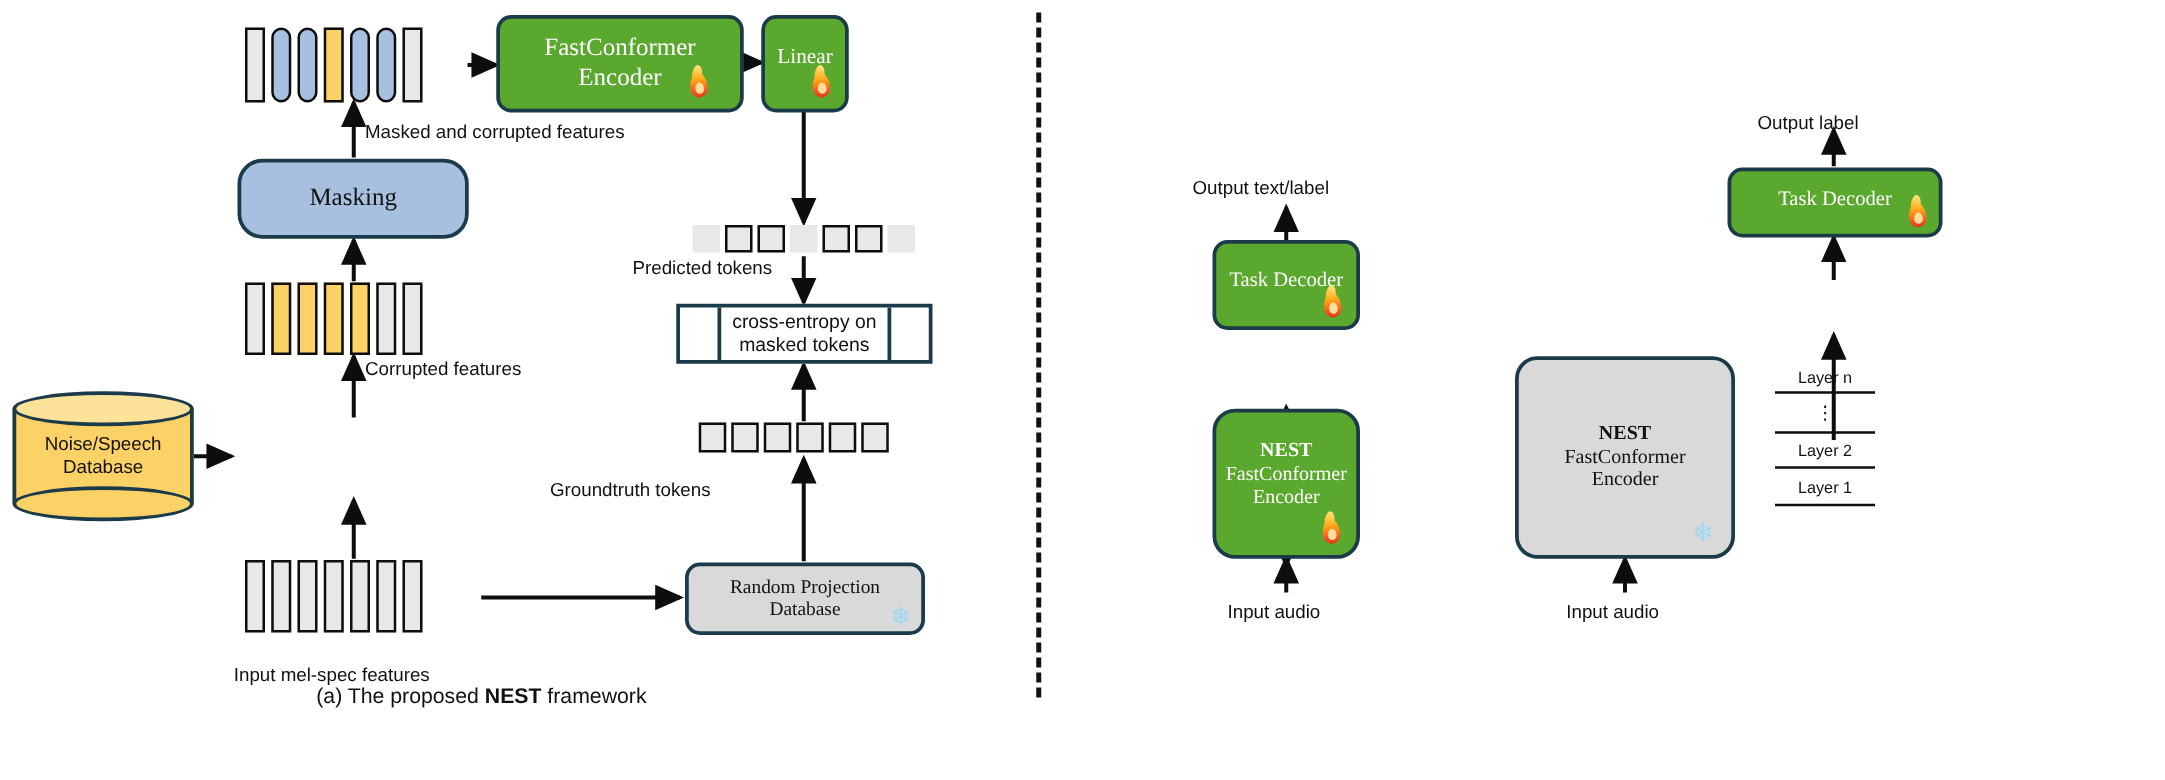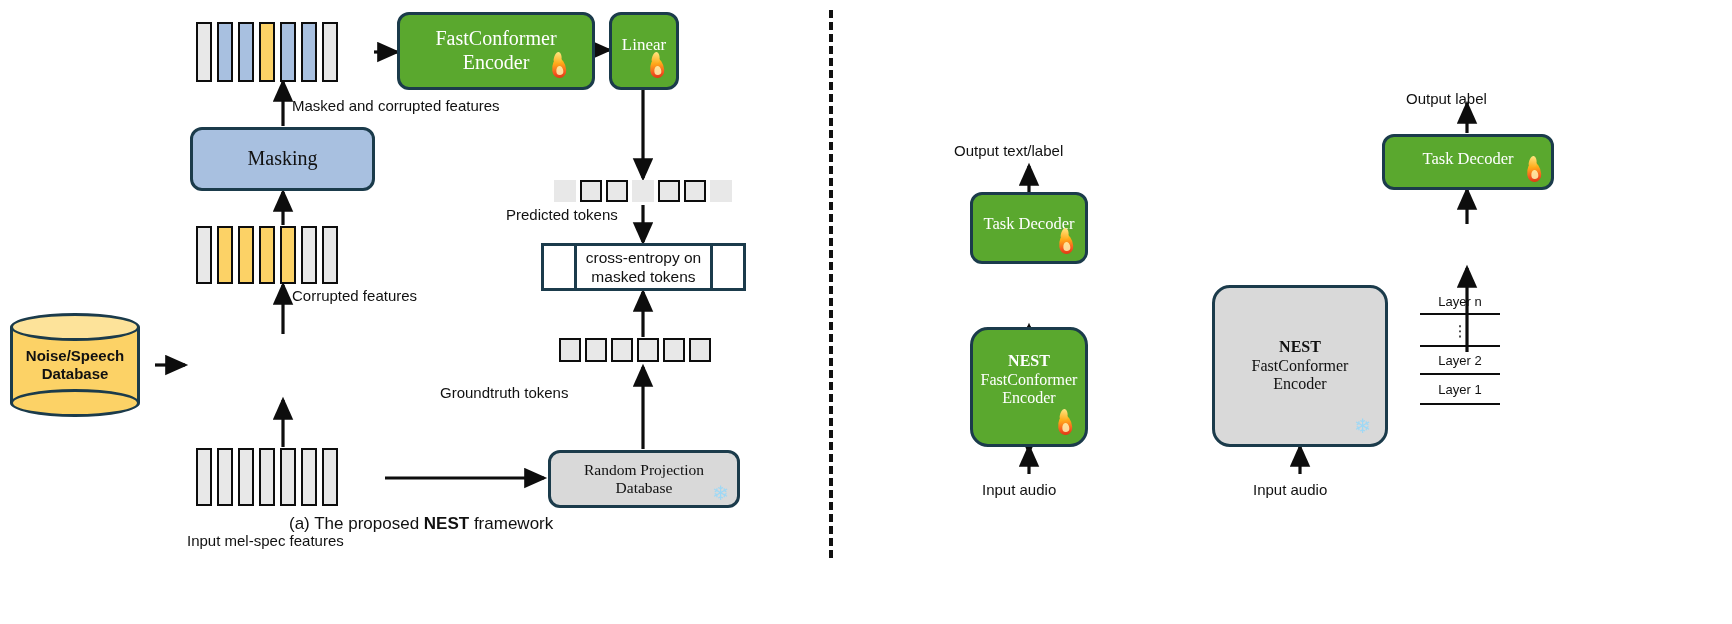--- a/index.html
+++ b/index.html
@@ -12,21 +12,21 @@
     border:3px solid #1b3b4b;
     border-radius:12px;
     box-sizing:border-box;
     display:flex;
     align-items:center;
     justify-content:center;
     text-align:center;
     line-height:1.18;
   }
   .green{background:#5aa82e;color:#ffffff;}
-  .blue{background:#a8c0e0;color:#111;}
+  .blue{background:#a8c0e0;color:#111;border-radius:20px;}
   .yellow{background:#fcd266;color:#111;}
   .grey{background:#d9d9d9;color:#111;}
 
   .rbox .inner{padding:0 10px;width:100%;font-family:Liberation Serif, serif;}
 
   
   .fire{
     position:absolute;
     width:14px;height:20px;
     background:linear-gradient(to bottom,#ffd21e 0%,#ff9c1a 35%,#f4551f 75%,#e03a14 100%);
@@ -217,21 +217,21 @@
     <div class="tok yellow" style="width:16px;height:58px;"></div>
     <div class="tok yellow" style="width:16px;height:58px;"></div>
     <div class="tok yellow" style="width:16px;height:58px;"></div>
     <div class="tok yellow" style="width:16px;height:58px;"></div>
     <div class="tok grey" style="width:16px;height:58px;"></div>
     <div class="tok grey" style="width:16px;height:58px;"></div>
   </div>
 
   <div class="lbl" style="left:292px;top:287px;">Corrupted features</div>
 
-  <div class="cyl" style="left:10px;top:313px;width:130px;height:104px;font-weight:bold;">
+  <div class="cyl" style="left:10px;top:313px;width:145px;height:104px;">
     <div class="body"></div>
     <div class="bot"></div>
     <div class="top"></div>
     <div class="txt">
       <div>
         <div>Noise/Speech</div>
         <div>Database</div>
       </div>
     </div>
   </div>
@@ -284,21 +284,21 @@
     <div class="tok grey" style="width:22px;height:22px;"></div>
     <div class="tok grey" style="width:22px;height:22px;"></div>
     <div class="tok plain" style="width:22px;height:22px;"></div>
     <div class="tok grey" style="width:22px;height:22px;"></div>
     <div class="tok grey" style="width:22px;height:22px;"></div>
     <div class="tok plain" style="width:22px;height:22px;"></div>
   </div>
 
   <div class="lbl" style="left:506px;top:206px;">Predicted tokens</div>
 
-  <div class="caption" style="left:253px;top:514px;margin-left:36px;">
+  <div class="caption" style="left:253px;top:547px;">
     <span>(a) The proposed </span><b>NEST</b><span> framework</span>
   </div>
 
   <div class="divider" style="left:829px;top:10px;height:548px;"></div>
 
   <div class="lbl" style="left:954px;top:142px;">Output text/label</div>
 
   <div class="rbox green" style="left:970px;top:192px;width:118px;height:72px;font-size:16.5px;">
     <div class="inner">
       <div style="margin-top:-8px;">Task Decoder</div>

